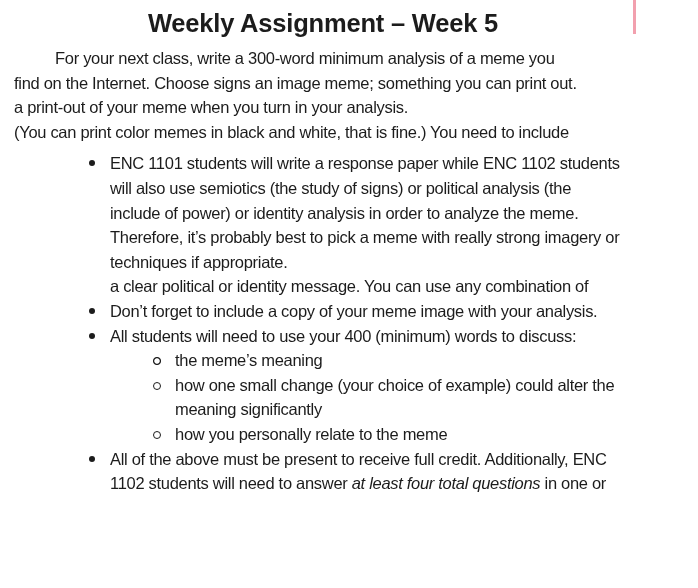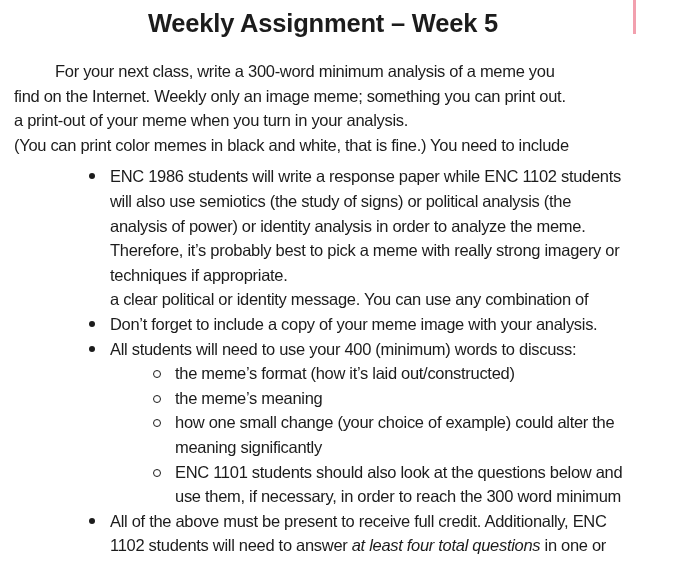--- a/index.html
+++ b/index.html
@@ -25,21 +25,21 @@
     font-size: 25.5px;
     line-height: 39px;
     letter-spacing: -0.2px;
   }
   .title-line { white-space: nowrap; }
   .body-text {
     font-size: 16.5px;
     line-height: 24.6px;
     letter-spacing: -0.3px;
   }
-  .intro { margin-top: 16px; }
+  .intro { margin-top: 3px; }
   .ln { white-space: nowrap; }
   .intro .ln.first { text-indent: 41px; }
   ul.list {
     list-style: none;
     margin: 7px 0 0 0;
     padding: 0;
   }
   li { position: relative; }
   li.lv1 { padding-left: 96px; }
   li.lv2 { padding-left: 161px; }
@@ -89,60 +89,58 @@
 
 <div class="page">
   <div class="doc">
 
     <div class="title-block">
       <div class="title-line">Weekly Assignment – Week 5</div>
     </div>
 
     <div class="intro body-text" id="intro">
         <div class="ln first">For your next class, write a 300-word minimum analysis of a meme you</div>
-        <div class="ln">find on the Internet. Weekly only an image meme; something you can print out.</div>
+        <div class="ln">find on the Internet. Choose signs an image meme; something you can print out.</div>
         <div class="ln">a print-out of your meme when you turn in your analysis.</div>
         <div class="ln">(You can print color memes in black and white, that is fine.) You need to include</div>
       </div>
 
     <ul class="list body-text" id="list">
         <li class="lv1">
           <span class="marker m1"></span>
-          <div class="ln"><span>ENC 1986 students will write a response paper while ENC 1102 students</span></div>
+          <div class="ln"><span>ENC 1101 students will write a response paper while ENC 1102 students</span></div>
           <div class="ln"><span>will also use semiotics (the study of signs) </span><span class="b">or</span><span> political analysis (the</span></div>
-          <div class="ln"><span>analysis of power) </span><span class="b">or</span><span> identity analysis in order to analyze the meme.</span></div>
+          <div class="ln"><span>include of power) </span><span class="b">or</span><span> identity analysis in order to analyze the meme.</span></div>
           <div class="ln"><span>Therefore, it’s probably best to pick a meme with really strong imagery or</span></div>
           <div class="ln"><span>techniques if appropriate.</span></div>
           <div class="ln"><span>a clear political or identity message. You can use any combination of</span></div>
         </li>
         <li class="lv1">
           <span class="marker m1"></span>
           <div class="ln"><span>Don’t forget to include a copy of your meme image with your analysis.</span></div>
         </li>
         <li class="lv1">
           <span class="marker m1"></span>
           <div class="ln"><span>All students will need to use your 400 (minimum) words to discuss:</span></div>
         </li>
         <li class="lv2">
           <span class="marker m2"></span>
-          <div class="ln"><span>the meme’s format (how it’s laid out/constructed)</span></div>
         </li>
         <li class="lv2">
           <span class="marker m2"></span>
           <div class="ln"><span>the meme’s meaning</span></div>
         </li>
         <li class="lv2">
           <span class="marker m2"></span>
           <div class="ln"><span>how one small change (your choice of example) could alter the</span></div>
           <div class="ln"><span>meaning significantly</span></div>
         </li>
         <li class="lv2">
           <span class="marker m2"></span>
-          <div class="ln"><span>ENC 1101 students should also look at the questions below and</span></div>
-          <div class="ln"><span>use them, if necessary, in order to reach the 300 word minimum</span></div>
+          <div class="ln"><span>how you personally relate to the meme</span></div>
         </li>
         <li class="lv1">
           <span class="marker m1"></span>
           <div class="ln"><span>All of the above must be present to receive full credit. Additionally, ENC</span></div>
           <div class="ln"><span>1102 students will need to answer </span><span class="i">at least four total questions</span><span> in one or</span></div>
         </li>
       </ul>
 
   </div>
 

